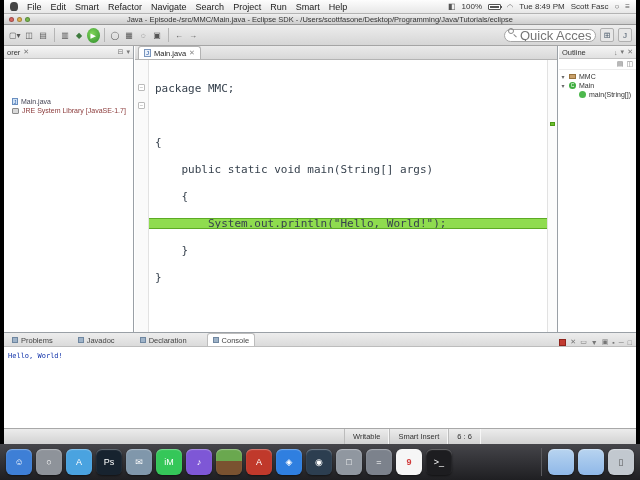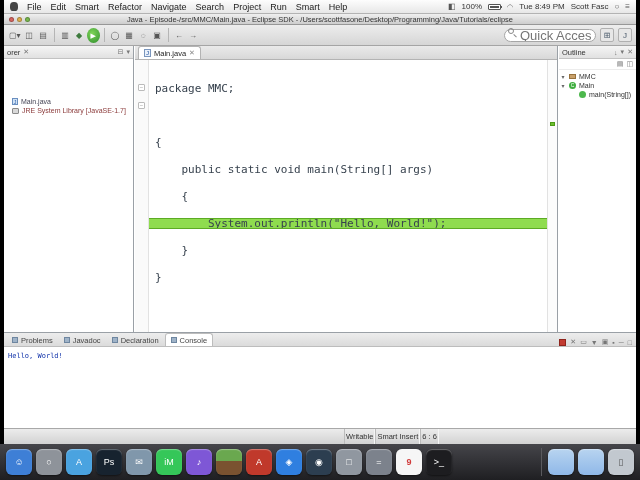--- a/index.html
+++ b/index.html
@@ -91,36 +91,36 @@
   .outline-body { font-size:7px; color:#333; padding:2px 1px; }
   .otree { display:flex; align-items:center; gap:3px; padding:1px 0; white-space:nowrap; overflow:hidden; }
   .twisty { font-size:6px; color:#666; width:6px; text-align:center; }
   .ico.pkg { width:7px; height:5px; background:#c8a06a; border:1px solid #97713d; }
   .ico.cls { width:7px; height:7px; border-radius:50%; background:#3fae3f; color:#fff; font-size:5px; line-height:7px; text-align:center; }
   .ico.mth { width:7px; height:7px; border-radius:50%; background:#4db84d; }
 
   
   .console { position:absolute; left:0; top:332px; right:0; height:96px; background:#fff; border-top:1px solid #9aa0a6; }
   .console-tabs { height:14px; background:linear-gradient(#ededed,#dbdbdb); border-bottom:1px solid #bdbdbd;
-    display:flex; align-items:flex-end; gap:1px; padding-left:3px; font-size:7.5px; }
+    display:flex; align-items:flex-end; gap:15px; padding-left:3px; font-size:7.5px; }
   .console-tab { height:12px; display:flex; align-items:center; gap:3px; padding:0 5px; color:#444; }
   .console-tab.active { height:13px; background:#fff; border:1px solid #bdbdbd; border-bottom:none; border-radius:3px 3px 0 0; }
   .ico.view { width:6px; height:6px; background:#9fb3c8; border:1px solid #6e86a0; }
   .console-actions { margin-left:auto; display:flex; align-items:center; gap:4px; padding-right:4px; font-size:7px; color:#888; }
   .stop-icon { width:7px; height:7px; background:#c23b31; border:1px solid #8f241c; display:inline-block; }
   .console-body { padding:4px; font-family:"DejaVu Sans Mono", monospace; font-size:7px; line-height:10px; color:#1a1a1a; white-space:nowrap; overflow:hidden; }
   .console-header-line { color:#222; }
   .console-output { color:#1133aa; }
 
   
   .statusbar { position:absolute; left:0; top:428px; right:0; height:16px;
     background:linear-gradient(#ececec,#d2d2d2); border-top:1px solid #a8a8a8;
     display:flex; align-items:stretch; font-size:7.5px; color:#333; }
   .sb-spacer { width:340px; }
-  .sb-cell { display:flex; align-items:center; justify-content:center; padding:0 1px;
+  .sb-cell { display:flex; align-items:center; justify-content:center; padding:0 8px;
     border-left:1px solid #bcbcbc; border-right:1px solid #f6f6f6; white-space:nowrap; }
 
   
   .dock { position:absolute; left:0; bottom:0; width:640px; height:36px;
     background:linear-gradient(#45454a,#1f1f22); display:flex; align-items:center; gap:4px; padding:0 6px; }
   .dock-icon { width:26px; height:26px; border-radius:6px; color:#fff; font-size:9px;
     display:flex; align-items:center; justify-content:center; flex:0 0 auto;
     box-shadow:inset 0 1px 1px rgba(255,255,255,.35), 0 1px 2px rgba(0,0,0,.5); cursor:default; }
   .dock-icon.minecraft { background:linear-gradient(#6aa84f 0 45%, #7a5230 45%); }
   .dock-icon.calendar { color:#d03b3b; font-weight:bold; }

